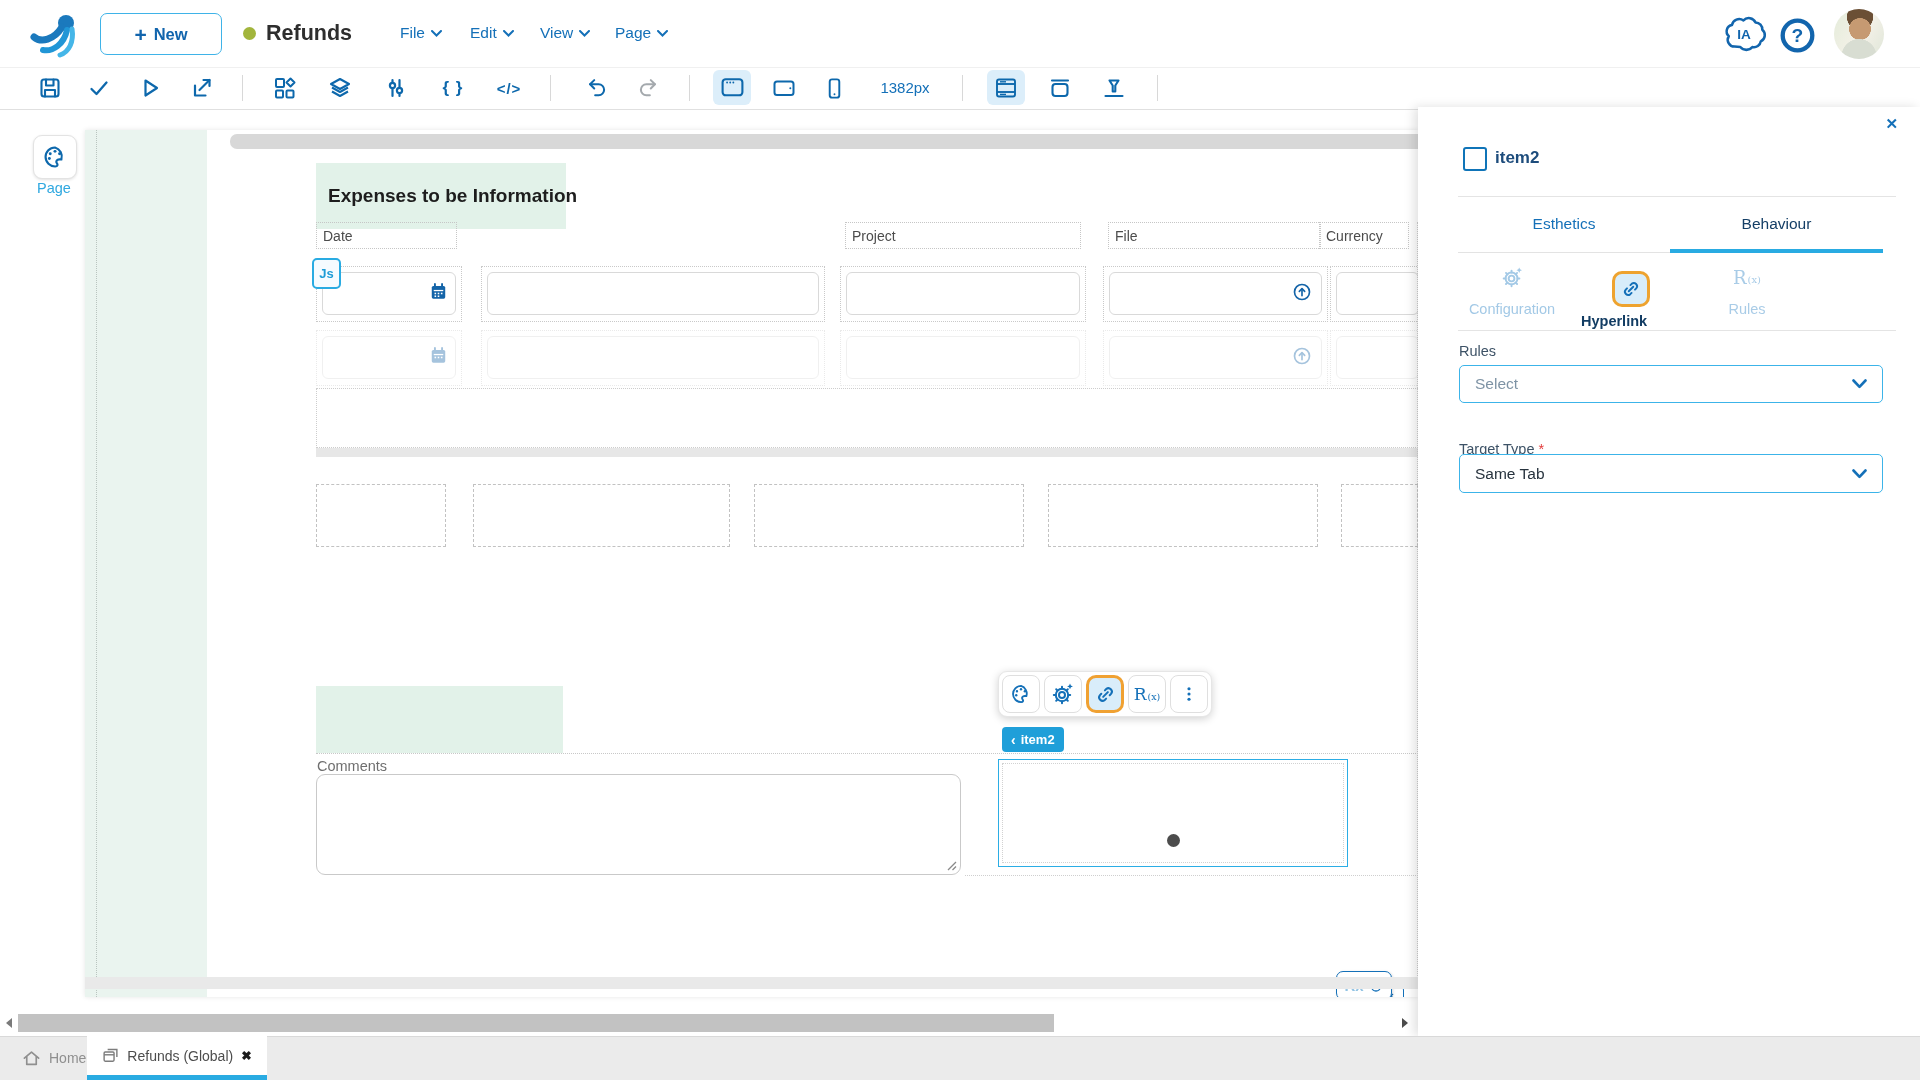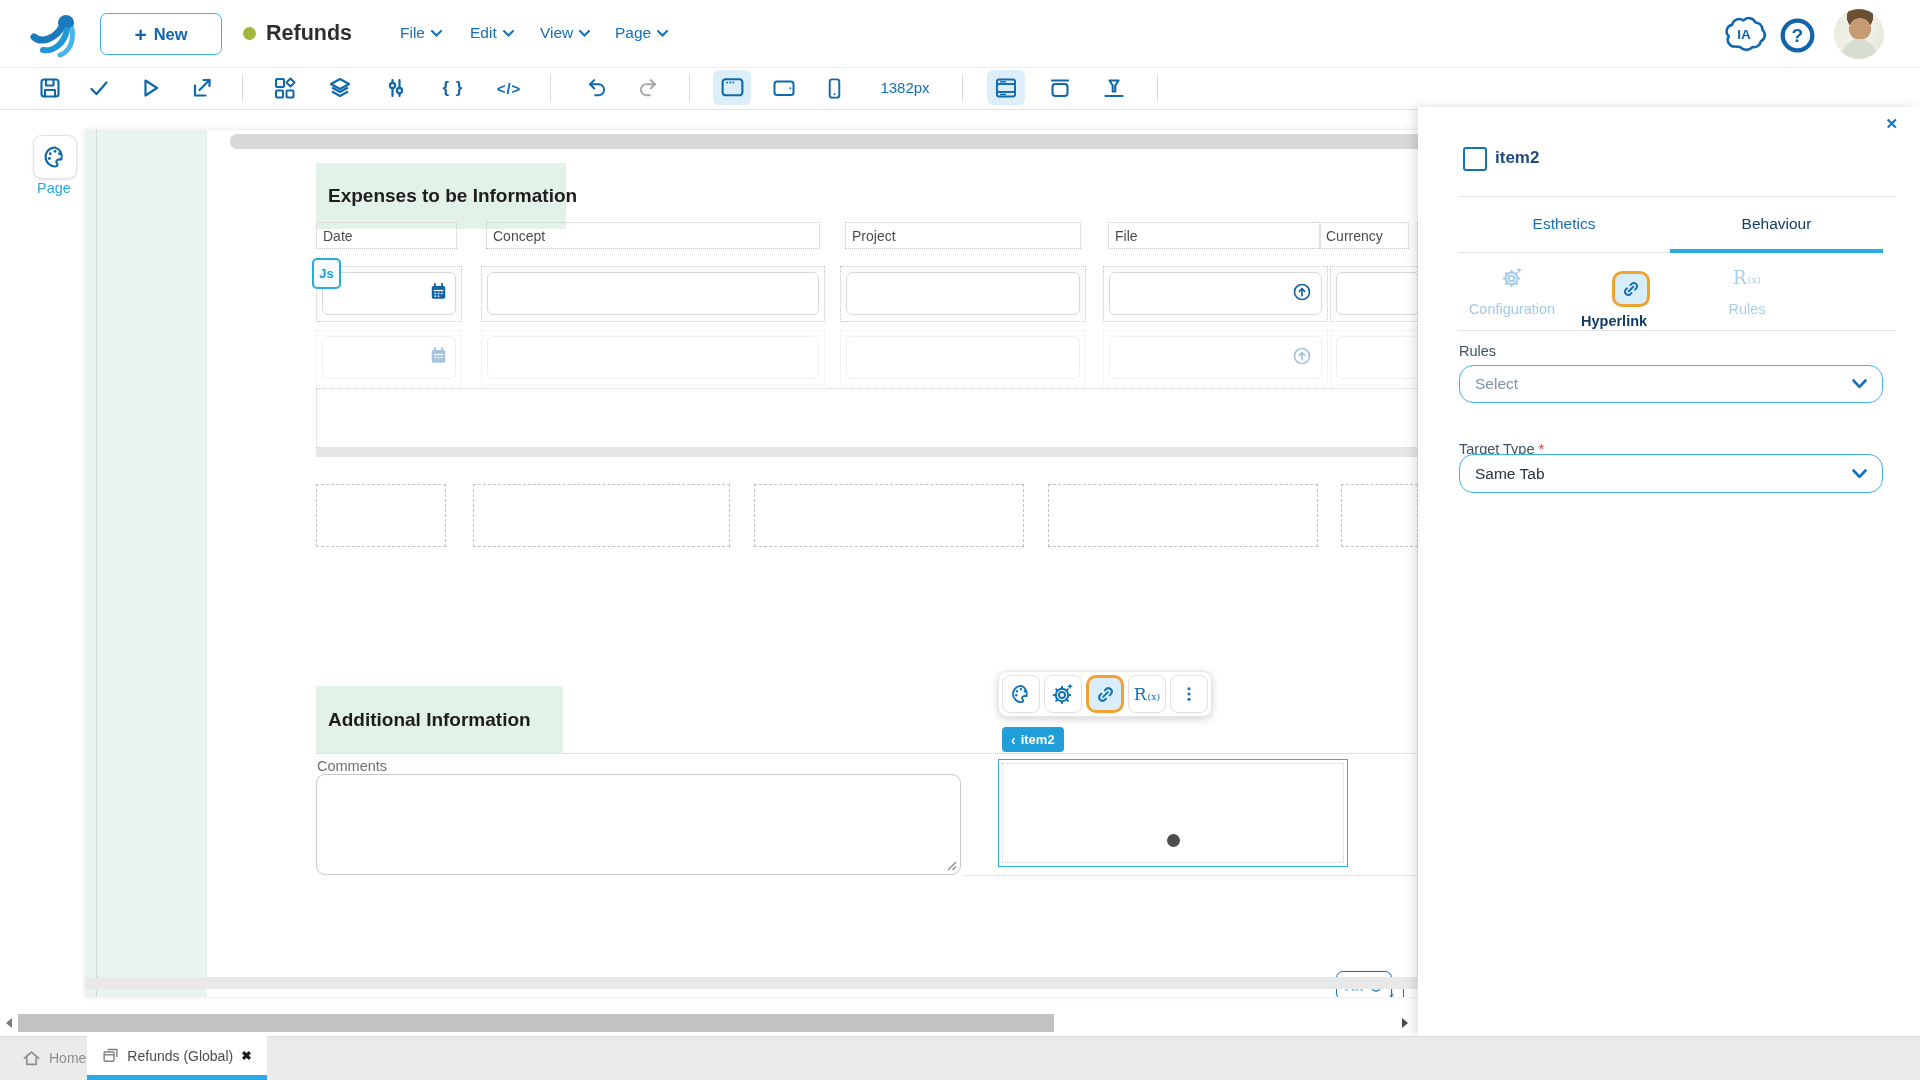--- a/index.html
+++ b/index.html
@@ -28,21 +28,21 @@
   .dashcell{border:1px dashed #c2c2c2;box-sizing:border-box}
   .fbtn{width:38px;height:38px;border:1px solid #dfdfdf;border-radius:8px;background:#fff;display:flex;align-items:center;justify-content:center;cursor:pointer;box-sizing:border-box}
   .fbtn-link{border:3px solid #f0a132;background:#d9edfa;border-radius:10px}
   .rxbadge{width:56px;height:29px;background:#fff;border:1.6px solid #1470b8;border-radius:7px;
     display:flex;align-items:center;justify-content:center;gap:4px;box-sizing:border-box}
   .rxtxt{color:#93c4e4;font-weight:700;font-size:15px}
   
   .panel{left:1418px;top:107px;width:502px;height:929px;background:#fff;box-shadow:-4px 0 10px rgba(0,0,0,.12)}
   .pdivider{height:1px;background:#e4e4e4}
   .seltab{font-size:15.5px;font-weight:400;cursor:pointer}
-  .select{width:424px;height:38px;border:1.6px solid #3cb4e9;border-radius:14px;background:#fff;
+  .select{width:424px;height:38px;border:1.6px solid #3cb4e9;border-radius:5px;background:#fff;
     display:flex;align-items:center;justify-content:space-between;padding:0 15px;box-sizing:border-box;cursor:pointer}
   .flabel{font-size:14.5px;color:#3d5266}
   
   .btab{height:44px;display:flex;align-items:center;gap:8px;font-size:14px;cursor:pointer;box-sizing:border-box}
   .ghost{opacity:.38}
 </style>
 </head>
 <body>
 
 <div class="abs" style="left:0;top:0;width:1920px;height:67px;background:#fff">
@@ -230,21 +230,20 @@
 
 <div class="abs sheet">
   <div class="abs" style="left:0;top:0;width:122px;height:867px;background:#eaf4ef"></div>
   <div class="abs" style="left:11px;top:0;width:0;height:867px;border-left:1px dotted #b9c4bf"></div>
   <div class="abs" style="left:145px;top:4px;width:1188px;height:15px;background:#d8d8d8;border-radius:7px 0 0 7px"></div>
 
   <div class="abs mintbox" style="left:231px;top:33px;width:250px;height:66px"></div>
   <div class="abs" style="left:243px;top:33px;height:66px;line-height:66px;font-size:19px;font-weight:600;color:#1d1d1d">Expenses to be Information</div>
 
   <div class="abs hcell" style="left:231px;top:92px;width:141px;height:27px">Date</div>
-  <div class="abs hcell" style="left:401px;top:92px;width:334px;height:27px">Concept</div>
   <div class="abs hcell" style="left:760px;top:92px;width:236px;height:27px">Project</div>
   <div class="abs hcell" style="left:1023px;top:92px;width:213px;height:27px">File</div>
   <div class="abs hcell" style="left:1234px;top:92px;width:90px;height:27px">Currency</div>
 
   <div class="abs ctr" style="left:227px;top:128px;width:25px;height:27px;border:2px solid #29abe2;border-radius:5px;background:#f5fbff;color:#1e9cd7;font-size:13px;font-weight:700;z-index:5">Js</div>
 
   <div class="abs cell" style="left:231px;top:136px;width:146px;height:56px">
     <div class="inp">
       <svg class="abs" style="right:7px;top:9px" width="19" height="19" viewBox="0 0 24 24">
         <path d="M7.5 2.5 V6 M16.5 2.5 V6" stroke="#1464a8" stroke-width="2.4" stroke-linecap="round"></path>
@@ -313,21 +312,20 @@
   <div class="abs" style="left:231px;top:258px;width:1102px;height:60px;border:1px dotted #cdcdcd;box-sizing:border-box"></div>
   <div class="abs" style="left:231px;top:318px;width:1102px;height:9px;background:#e7e7e7"></div>
 
   <div class="abs dashcell" style="left:231px;top:354px;width:130px;height:63px"></div>
   <div class="abs dashcell" style="left:388px;top:354px;width:257px;height:63px"></div>
   <div class="abs dashcell" style="left:669px;top:354px;width:270px;height:63px"></div>
   <div class="abs dashcell" style="left:963px;top:354px;width:270px;height:63px"></div>
   <div class="abs dashcell" style="left:1256px;top:354px;width:77px;height:63px"></div>
 
   <div class="abs mintbox" style="left:231px;top:556px;width:247px;height:67px"></div>
-  <div class="abs" style="left:243px;top:556px;height:67px;line-height:67px;font-size:19px;font-weight:600;color:#1d1d1d">Additional Information</div>
   <div class="abs" style="left:231px;top:623px;width:1102px;height:0;border-top:1px dotted #c8c8c8"></div>
 
   <div class="abs" style="left:232px;top:628px;font-size:14.5px;color:#6f6f6f">Comments</div>
   <div class="abs" style="left:231px;top:644px;width:643px;height:99px;border:1px solid #c9c9c9;border-radius:9px;background:#fff">
     <svg class="abs" style="right:3px;bottom:3px" width="11" height="11" viewBox="0 0 11 11">
       <path d="M10 2 L2 10 M10 6.5 L6.5 10" stroke="#8a8a8a" stroke-width="1.3"></path>
     </svg>
   </div>
 
   <div class="abs" style="left:913px;top:629px;width:350px;height:108px;border:1.6px solid #2bade5;background:#fff;box-sizing:border-box">

